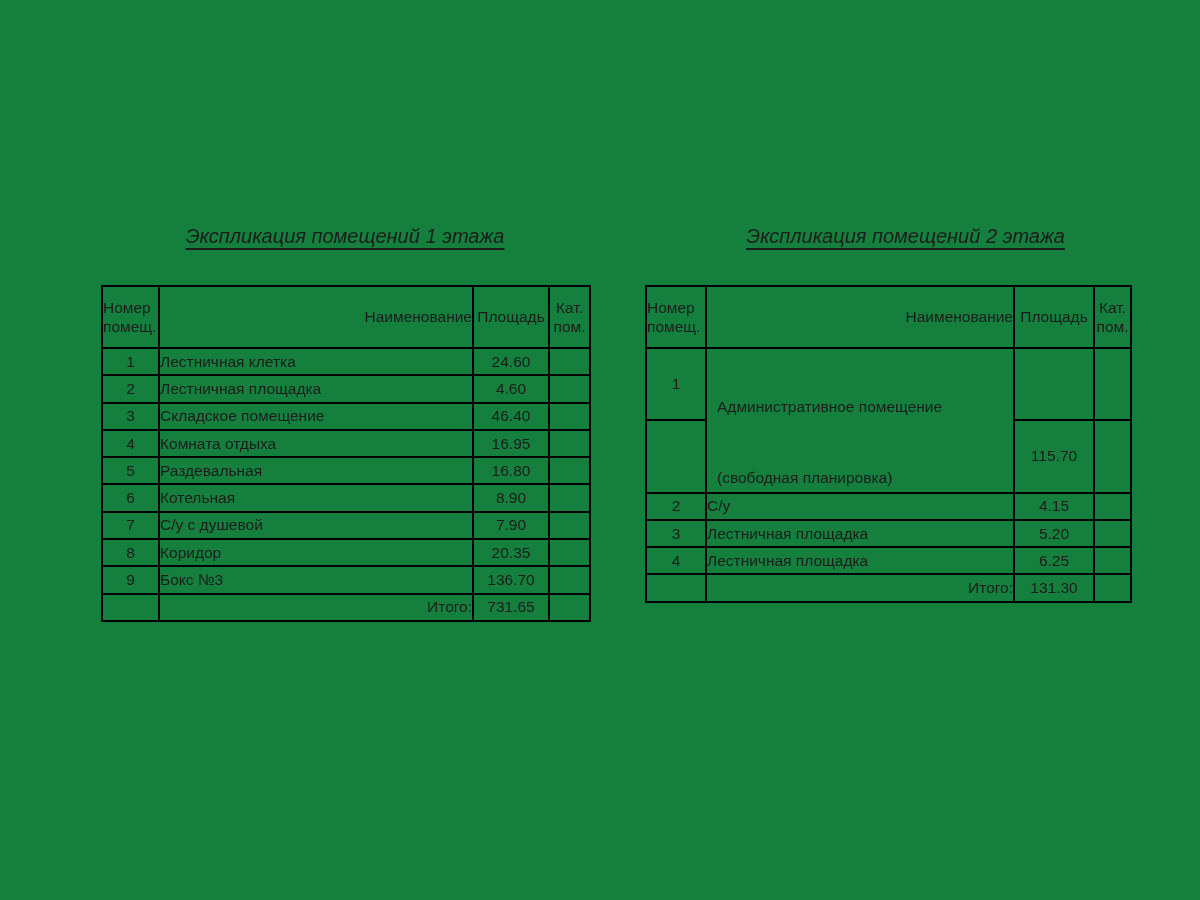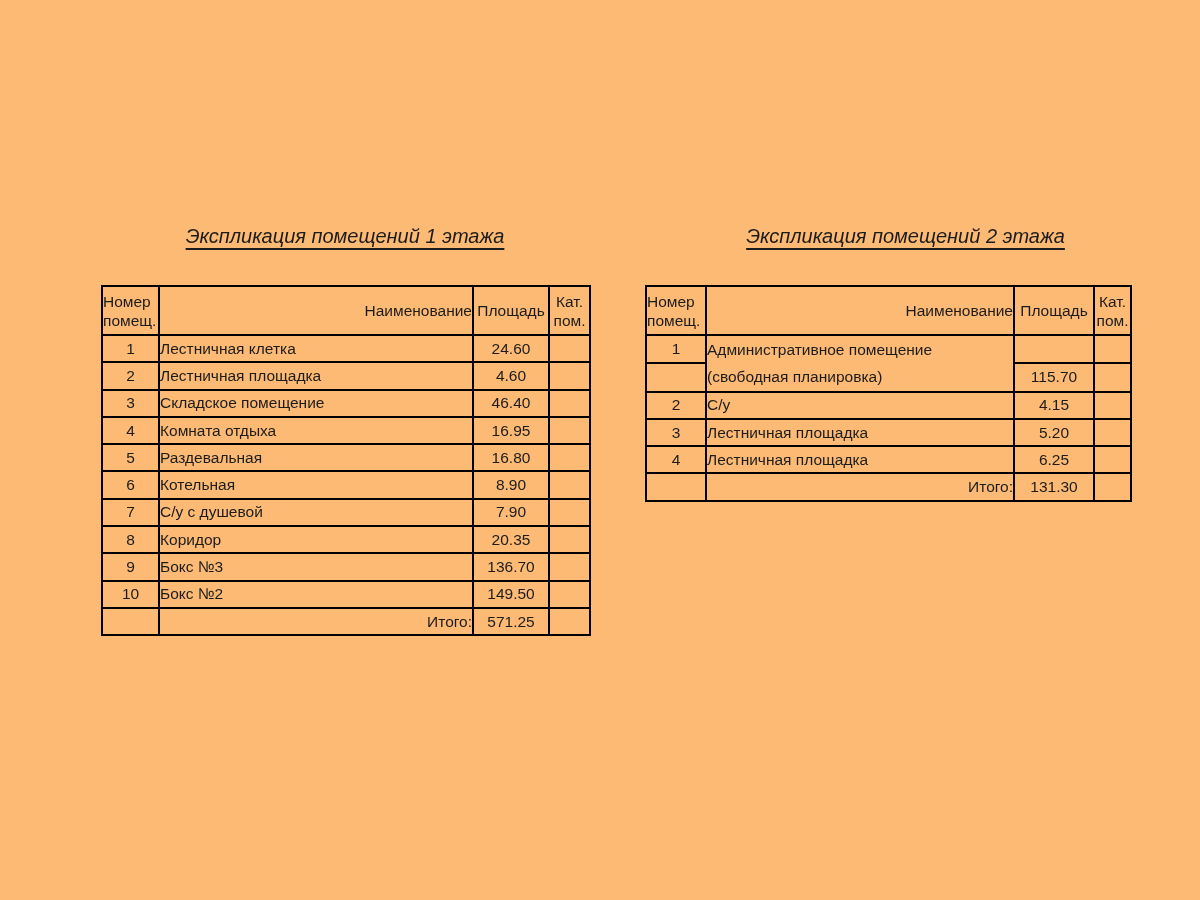--- a/index.html
+++ b/index.html
@@ -1,20 +1,20 @@
 <!DOCTYPE html>
 <html><head>
 <meta charset="utf-8">
 <style>
   html, body { margin: 0; padding: 0; background: #ffffff; }
   .canvas {
     position: relative;
     width: 1200px;
     height: 900px;
-    background: #fdba74;
+    background: #15803d;
     font-family: "Liberation Sans", sans-serif;
     color: #1c1c1c;
     overflow: hidden;
   }
   .tbl-title {
     position: absolute;
     text-align: center;
     font-style: italic;
     font-size: 20px;
     line-height: 24px;
@@ -31,40 +31,42 @@
   }
   table.spec th, table.spec td {
     border: 2px solid #000;
     font-weight: normal;
     font-size: 15.5px;
     padding: 0;
     overflow: hidden;
     white-space: nowrap;
     vertical-align: middle;
   }
-  table.spec thead tr { height: 49px; }
+  table.spec thead tr { height: 62px; }
   table.spec tbody tr { height: 27.3px; }
 
   th.c-num  { text-align: left; padding-left: 3px; line-height: 19px; }
   th.c-name { text-align: right; }
   th.c-area { text-align: center; }
   th.c-cat  { text-align: center; line-height: 19px; }
 
   td.num  { text-align: center; }
   td.name { text-align: left; padding-left: 10px; }
   td.area { text-align: center; }
   td.cat  { }
 
   td.total-label { text-align: right; padding-right: 8px; }
 
   td.merged-name { padding: 0; }
   td.merged-name .half {
     height: 27.3px;
     display: flex;
     align-items: center;
+    padding-left: 10px;
+    margin-top: 44px;
   }
 
   
   #title1 { left: 101px; top: 224px; width: 488px; }
   #table1 { left: 101px; top: 285px; width: 488px; }
 
   
   #title2 { left: 663px; top: 224px; width: 485px; }
   #table2 { left: 645px; top: 285px; width: 485px; }
 </style>
@@ -145,29 +147,23 @@
         <td class="area">20.35</td>
         <td class="cat"></td>
       </tr>
       <tr>
         <td class="num">9</td>
         <td class="name">Бокс №3</td>
         <td class="area">136.70</td>
         <td class="cat"></td>
       </tr>
       <tr>
-        <td class="num">10</td>
-        <td class="name">Бокс №2</td>
-        <td class="area">149.50</td>
-        <td class="cat"></td>
-      </tr>
-      <tr>
         <td class="num"></td>
         <td class="name total-label">Итого:</td>
-        <td class="area">571.25</td>
+        <td class="area">731.65</td>
         <td class="cat"></td>
       </tr>
     </tbody>
   </table>
 
   <div class="tbl-title" id="title2">Экспликация помещений 2 этажа</div>
 
   <table class="spec" id="table2">
     <colgroup>
       <col style="width:60px">

